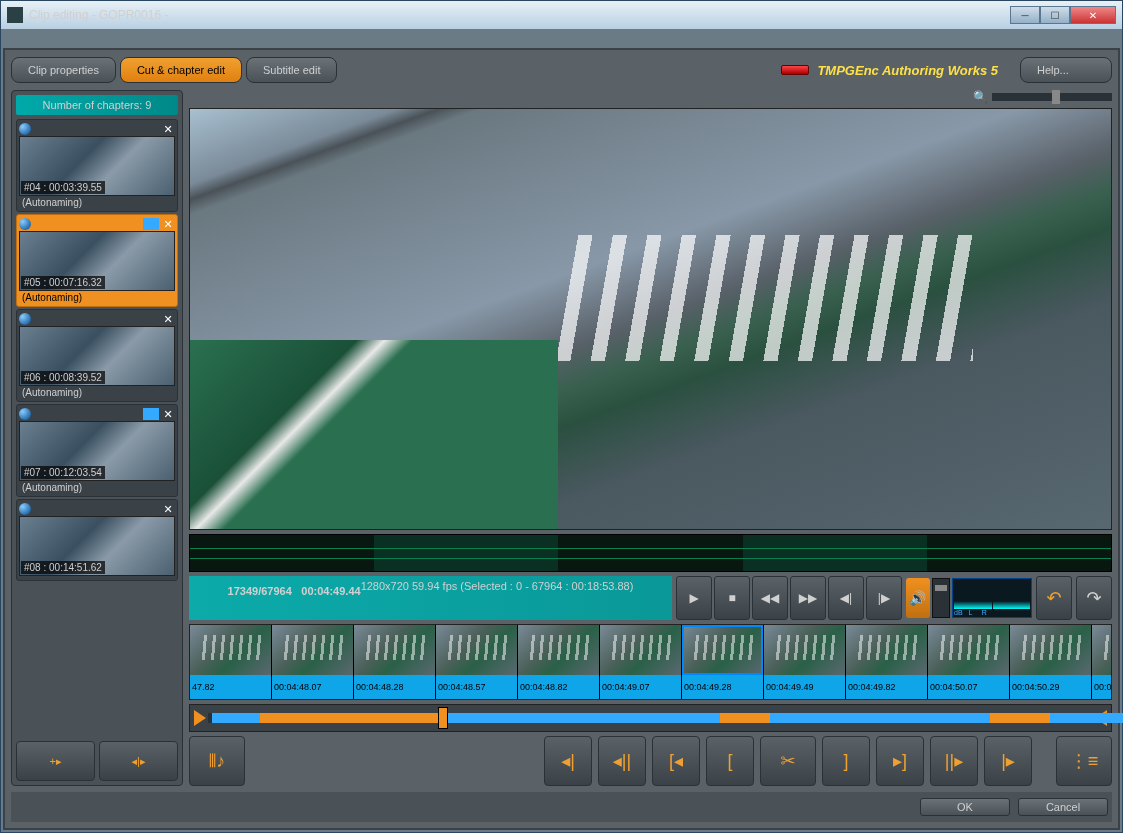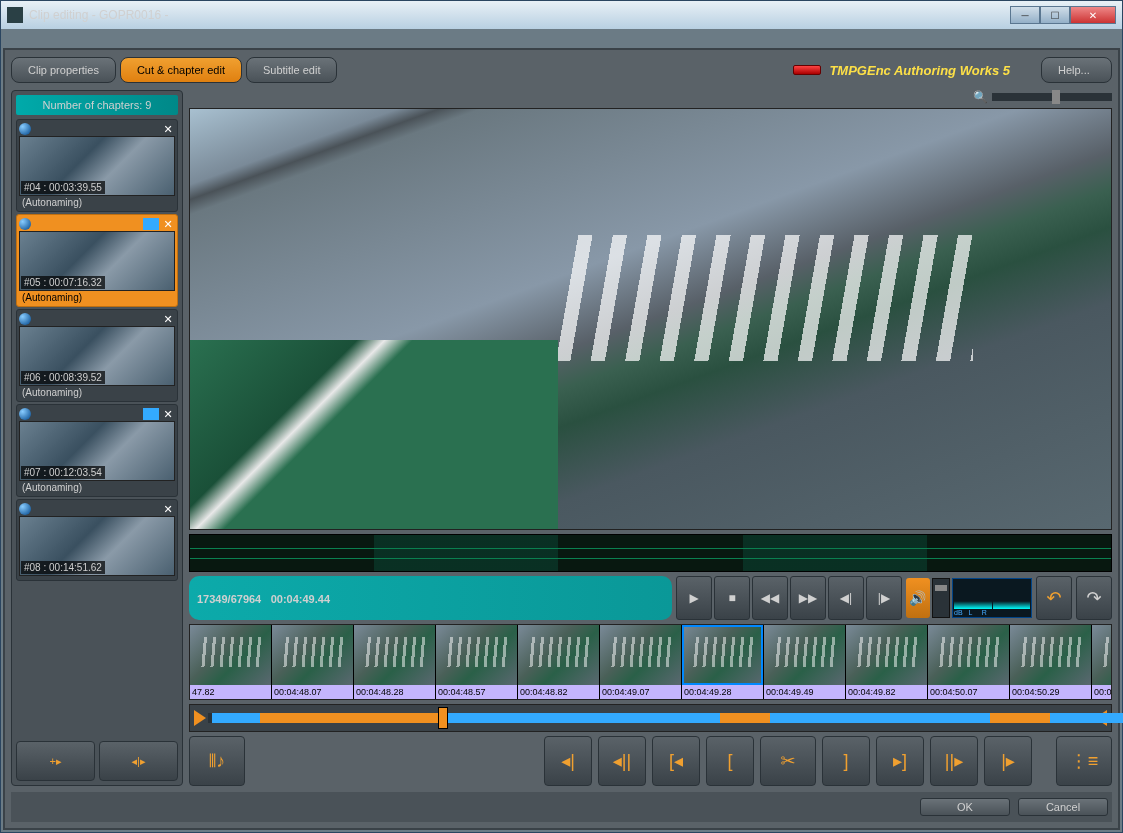--- a/index.html
+++ b/index.html
@@ -11,21 +11,21 @@
 .winbtns{display:flex;gap:0;}
 .winbtn{width:30px;height:18px;background:linear-gradient(180deg,#d0dde8,#94b0c8);border:1px solid #5a7690;display:flex;align-items:center;justify-content:center;font-size:10px;color:#333;}
 .winbtn.close{background:linear-gradient(180deg,#e88,#c33);color:#fff;width:46px;}
 .app{flex:1;background:#5a6268;border:2px solid #3a4248;margin:2px;display:flex;flex-direction:column;padding:6px;gap:6px;}
 .topbar{display:flex;align-items:center;gap:4px;height:28px;}
 .tabbtn{height:26px;padding:0 16px;display:flex;align-items:center;background:linear-gradient(180deg,#6a7278,#4a5258);border:1px solid #2a3238;border-radius:8px;cursor:pointer;}
 .tabbtn.active{background:linear-gradient(180deg,#f0a030,#e08010);color:#000;}
 .brand{margin-left:auto;display:flex;align-items:center;gap:8px;}
 .brand .led{width:28px;height:10px;background:linear-gradient(180deg,#f44,#a00);border:1px solid #600;border-radius:2px;}
 .brand .name{font-style:italic;font-weight:bold;font-size:13px;color:#fde047;}
-.helpbtn{height:26px;width:71px;margin-left:27px;}
+.helpbtn{height:26px;width:92px;margin-left:18px;}
 .midrow{flex:1;display:flex;gap:6px;min-height:0;}
 .sidebar{width:172px;display:flex;flex-direction:column;gap:4px;background:#4a5258;border:1px solid #2a3238;border-radius:4px;padding:4px;}
 .chapheader{height:20px;background:linear-gradient(90deg,#0aa,#088);display:flex;align-items:center;justify-content:center;font-size:11px;border-radius:2px;}
 .chaplist{flex:1;overflow:hidden;display:flex;flex-direction:column;gap:2px;}
 .chap{background:#3a4248;border:1px solid #2a3238;border-radius:3px;padding:2px;display:flex;flex-direction:column;}
 .chap.sel{background:#f09020;border-color:#c07010;}
 .chaptop{display:flex;align-items:center;height:14px;gap:2px;}
 .chaptop .ball{width:12px;height:12px;border-radius:50%;background:radial-gradient(circle at 30% 30%,#8cf,#048);}
 .chaptop .sp{flex:1;}
 .chaptop .tag{width:16px;height:12px;background:#3af;}
@@ -41,39 +41,39 @@
 .zoomrow .mag{font-size:12px;}
 .zoomrow .track{width:120px;height:8px;background:#2a3238;position:relative;}
 .zoomrow .handle{position:absolute;left:50%;top:-3px;width:8px;height:14px;background:#888;}
 .preview{flex:1;background:linear-gradient(160deg,#a8c0d0 0%,#7a8a98 10%,#4a5258 12%,#6a7880 14%,#8898a8 40%,#586068 50%,#3a6050 55%,#2a5040 60%,#4a5860 70%,#586870 100%);border:1px solid #222;min-height:320px;position:relative;}
 .preview::before{content:"";position:absolute;left:40%;top:30%;right:15%;bottom:40%;background:repeating-linear-gradient(100deg,transparent 0 20px,rgba(255,255,255,.7) 20px 34px);}
 .preview::after{content:"";position:absolute;left:0;bottom:0;width:40%;height:45%;background:linear-gradient(135deg,#2a7050 0%,#1a5038 30%,#e8e8e8 35%,#2a7050 40%);}
 .audiowave{height:38px;background:#081810;border:1px solid #000;position:relative;}
 .audiowave::before{content:"";position:absolute;inset:0;background:linear-gradient(90deg,transparent 0 20%,#0a4030 20% 40%,transparent 40% 60%,#0a4030 60% 80%,transparent 80%);opacity:.6;}
 .audiowave::after{content:"";position:absolute;left:0;right:0;top:35%;height:1px;background:#0a8050;box-shadow:0 10px 0 #0a8050;}
 .ctlrow{height:44px;display:flex;gap:4px;}
-.tcdisplay{flex:1;background:linear-gradient(90deg,#0caaaa,#0a9898);border-radius:10px;padding:4px 8px;display:flex;flex-direction:column;justify-content:center;color:#000;}
+.tcdisplay{flex:1;background:linear-gradient(90deg,#0caaaa,#0a9898);border-radius:0;padding:4px 8px;display:flex;flex-direction:row;justify-content:center;color:#000;}
 .tcdisplay .big{font-size:17px;font-weight:bold;}
 .tcdisplay .sm{font-size:11px;}
 .pbtns{display:flex;gap:2px;}
 .pbtn{width:36px;background:linear-gradient(180deg,#5a6268,#3a4248);border:1px solid #2a3238;border-radius:3px;display:flex;align-items:center;justify-content:center;font-size:12px;cursor:pointer;}
 .volgrp{display:flex;gap:2px;align-items:center;}
 .volico{width:24px;height:40px;background:linear-gradient(180deg,#f09020,#c07010);border-radius:3px;display:flex;align-items:center;justify-content:center;font-size:14px;color:#000;}
 .sliderv{width:18px;height:40px;background:#2a3238;border:1px solid #111;position:relative;}
 .sliderv::after{content:"";position:absolute;left:2px;right:2px;top:6px;height:6px;background:#888;}
 .meters{width:80px;height:40px;background:#0a1820;border:1px solid #048;display:flex;flex-direction:column;justify-content:flex-end;font-size:8px;padding:1px;}
 .meters .bars{display:flex;gap:1px;height:26px;}
 .meters .bar{flex:1;background:linear-gradient(0deg,#0ff 0%,transparent 30%);}
 .undoredo{display:flex;gap:4px;}
 .undobtn{width:36px;background:linear-gradient(180deg,#5a6268,#3a4248);border:1px solid #2a3238;border-radius:3px;display:flex;align-items:center;justify-content:center;font-size:18px;cursor:pointer;}
 .filmstrip{height:76px;display:flex;overflow:hidden;border:1px solid #222;}
 .frame{width:82px;flex:none;display:flex;flex-direction:column;border-right:1px solid #000;}
 .frame .img{flex:1;background:linear-gradient(135deg,#7a8a98 0%,#4a6058 40%,#2a6048 60%,#5a6870 100%);position:relative;}
 .frame .img::after{content:"";position:absolute;inset:20% 10% 30% 10%;background:repeating-linear-gradient(95deg,transparent 0 6px,rgba(255,255,255,.5) 6px 9px);}
-.frame .lab{height:14px;background:#c4b5fd;color:#000;font-size:9px;display:flex;align-items:center;padding:0 2px;text-align:right;}
+.frame .lab{height:24px;background:#0ea5e9;color:#000;font-size:9px;display:flex;align-items:center;padding:0 2px;text-align:right;}
 .frame.cur .img{box-shadow:inset 0 0 0 2px #08f;}
 .scrubber{height:28px;background:#3a4248;border:1px solid #222;position:relative;display:flex;align-items:center;}
 .scrubber .trk{position:absolute;left:18px;right:18px;top:8px;height:10px;background:#2a3238;}
 .scrubber .seg{position:absolute;top:8px;height:10px;}
 .scrubber .seg.b{background:#3af;}
 .scrubber .seg.o{background:#f09020;}
 .scrubber .tri{width:0;height:0;border-top:8px solid transparent;border-bottom:8px solid transparent;}
 .scrubber .tri.l{border-left:12px solid #f09020;margin-left:4px;}
 .scrubber .tri.r{border-right:12px solid #f09020;margin-left:auto;margin-right:4px;}
 .scrubber .ph{position:absolute;top:2px;bottom:2px;width:10px;background:#f09020;border:1px solid #000;}
@@ -186,20 +186,21 @@
      <div class="track">
               <div class="handle"></div>
             </div>
     </div>
     <div class="preview"></div>
     <div class="audiowave"></div>
 
     <div class="ctlrow">
      <div class="tcdisplay">
       <div class="big"><span>17349/67964</span>&nbsp;&nbsp;<span>00:04:49.44</span></div>
+      <div class="sm">1280x720 59.94 fps (Selected : 0 - 67964 : 00:18:53.88)</div>
      </div>
      <div class="pbtns">
       <div class="pbtn">▶</div>
       <div class="pbtn">■</div>
       <div class="pbtn">◀◀</div>
       <div class="pbtn">▶▶</div>
       <div class="pbtn">◀|</div>
       <div class="pbtn">|▶</div>
      </div>
      <div class="volgrp">

